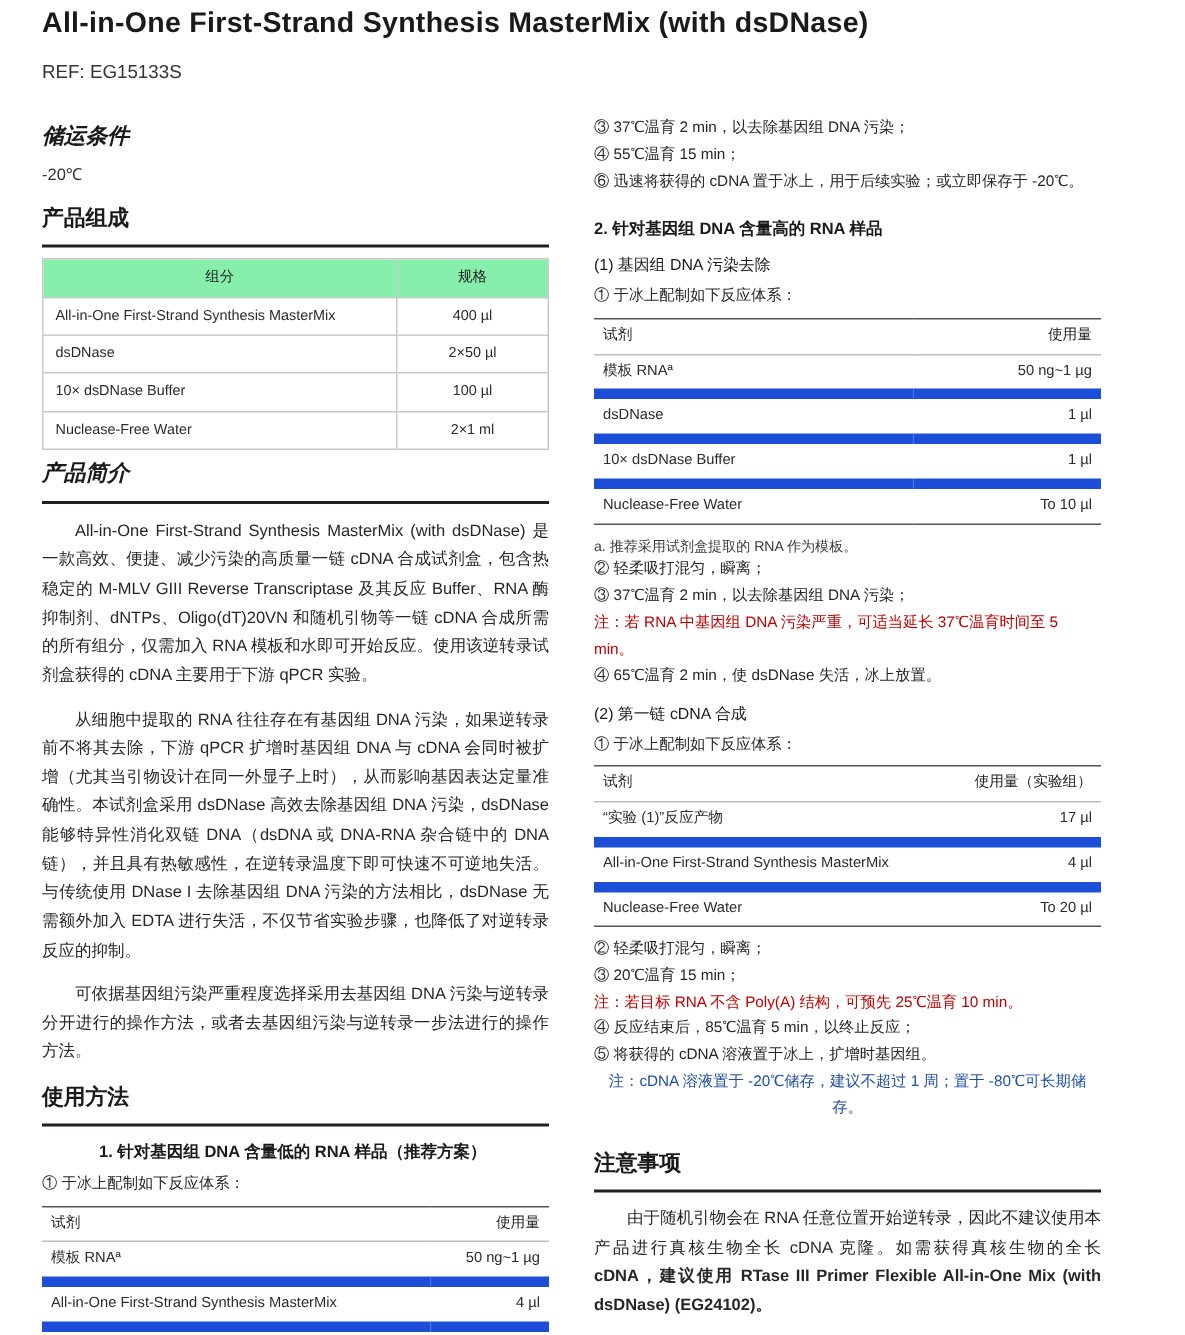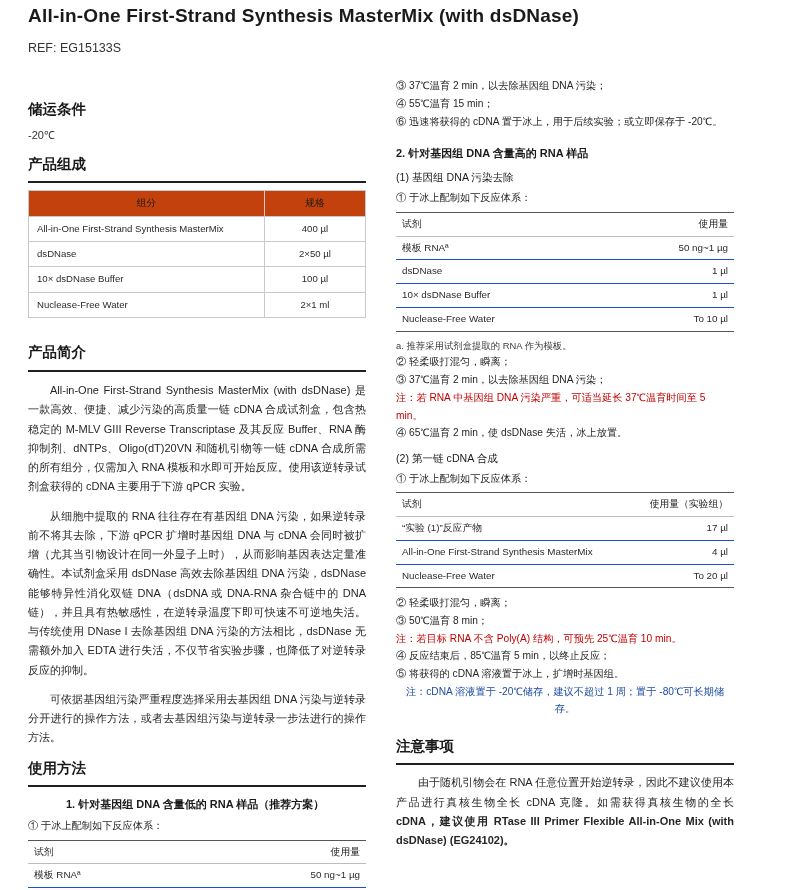--- a/index.html
+++ b/index.html
@@ -41,21 +41,21 @@
   }
   .col { width: 355px; }
   .col-right { padding-top: 2px; }
 
   h2.sec {
     font-size: 14.5px;
     font-weight: bold;
     margin: 0 0 6px 0;
     color: #1a1a1a;
   }
-  h2.sec.spaced { margin-top: 24px; }
+  h2.sec.spaced { margin-top: 6px; font-style: italic; }
   .sub {
     font-size: 11px;
     color: #333;
     margin-bottom: 10px;
   }
   .rule {
     height: 2px;
     background: #231f20;
     margin: 3px 0 0 0;
   }
@@ -67,21 +67,21 @@
     font-size: 9.6px;
   }
   table.tbl th, table.tbl td {
     border: 1px solid #c9c9c9;
     padding: 5px 8px;
     text-align: left;
     font-weight: normal;
     color: #2b2b2b;
   }
   table.tbl thead th {
-    background: #c2410c;
+    background: #86efac;
     text-align: center;
     font-weight: normal;
     color: #1a1a1a;
   }
   table.tbl td.ctr { text-align: center; }
 
   p.body {
     font-size: 11px;
     line-height: 1.75;
     text-align: justify;
@@ -102,21 +102,21 @@
     text-align: left;
     padding: 4px 6px;
     border-top: 1.2px solid #555;
     border-bottom: 1px solid #bdbdbd;
     color: #1a1a1a;
     margin-top: 36px;
   }
   .ltbl th.r, .ltbl td.r { text-align: right; }
   .ltbl td {
     padding: 4px 6px;
-    border-bottom: 1px solid #1d4ed8;
+    border-bottom: 7px solid #1d4ed8;
     color: #2b2b2b;
   }
   .ltbl tr:last-child td { border-bottom: 1.2px solid #555; }
 
   .step {
     font-size: 10.2px;
     line-height: 1.75;
     margin: 0;
     color: #262626;
   }
@@ -298,21 +298,21 @@
             <td>All-in-One First-Strand Synthesis MasterMix</td>
             <td class="r">4 µl</td>
           </tr>
           <tr>
             <td>Nuclease-Free Water</td>
             <td class="r">To 20 µl</td>
           </tr>
         </tbody>
       </table>
       <div class="step">② 轻柔吸打混匀，瞬离；</div>
-      <div class="step">③ 50℃温育 8 min；</div>
+      <div class="step">③ 20℃温育 15 min；</div>
       <div class="note-red">注：若目标 RNA 不含 Poly(A) 结构，可预先 25℃温育 10 min。</div>
       <div class="step">④ 反应结束后，85℃温育 5 min，以终止反应；</div>
       <div class="step">⑤ 将获得的 cDNA 溶液置于冰上，扩增时基因组。</div>
       <div class="note-blue">注：cDNA 溶液置于 -20℃储存，建议不超过 1 周；置于 -80℃可长期储存。</div>
 
       <h2 class="sec" style="margin-top:18px">注意事项</h2>
       <div class="rule" style="margin-bottom:8px"></div>
       <p class="body"><span>由于随机引物会在 RNA 任意位置开始逆转录，因此不建议使用本产品进行真核生物全长 cDNA 克隆。如需获得真核生物的全长</span> <span class="b">cDNA，建议使用 RTase III Primer Flexible All-in-One Mix (with dsDNase) (EG24102)。</span></p>
 
     </div>

